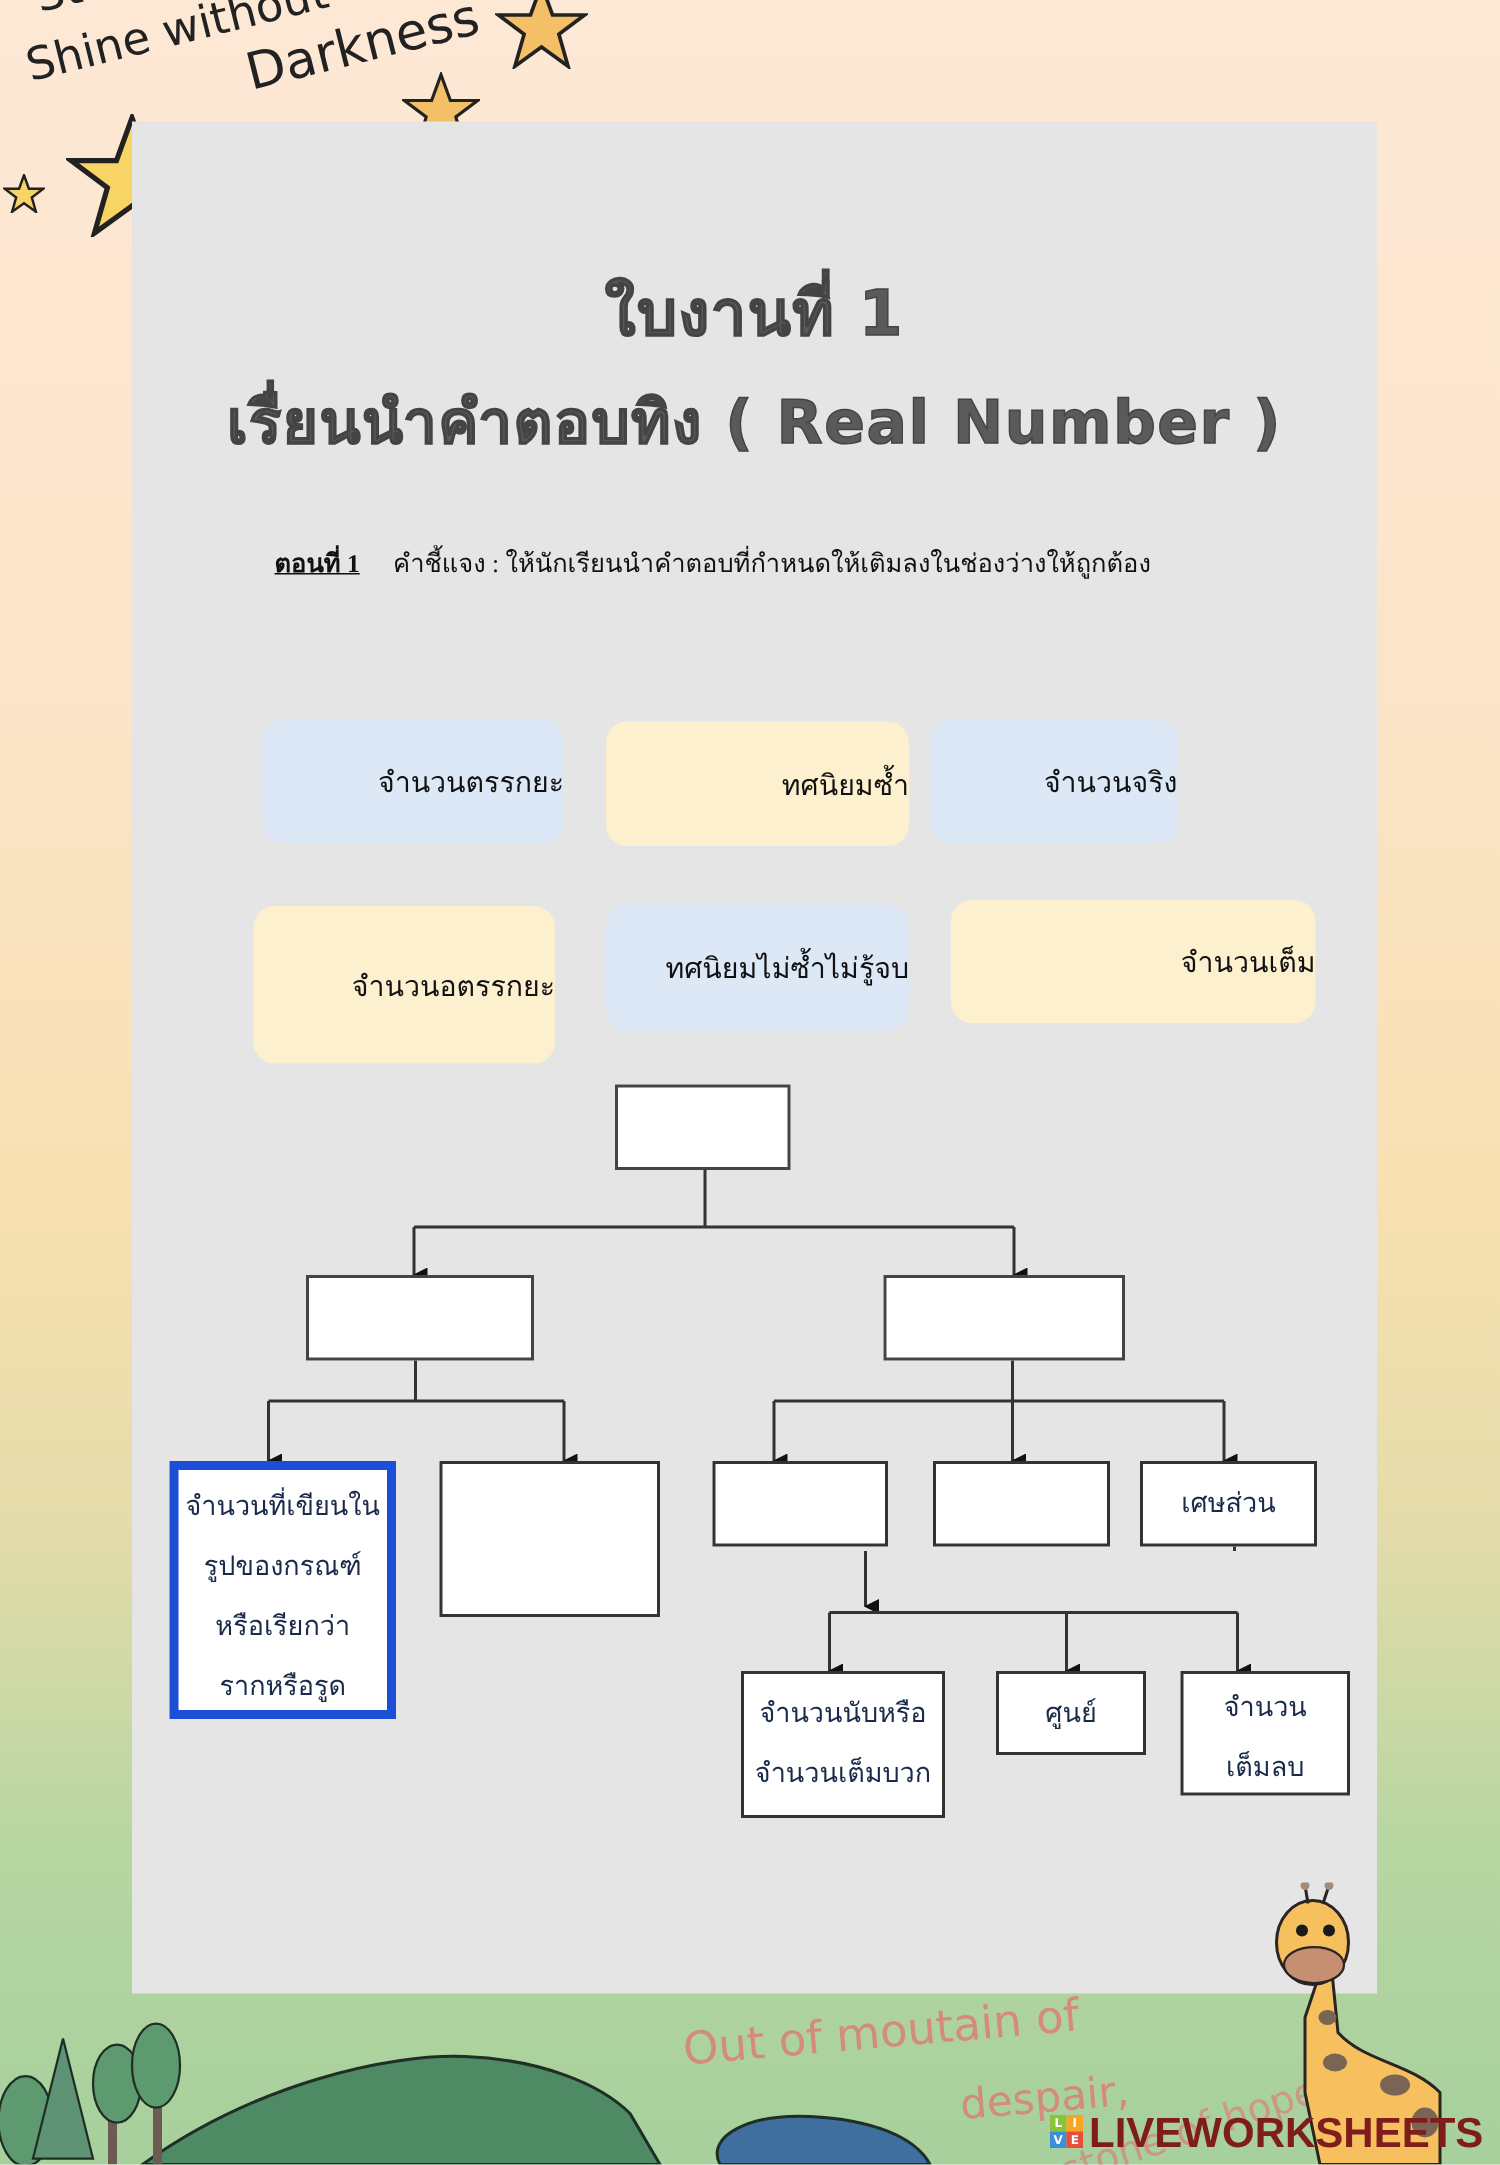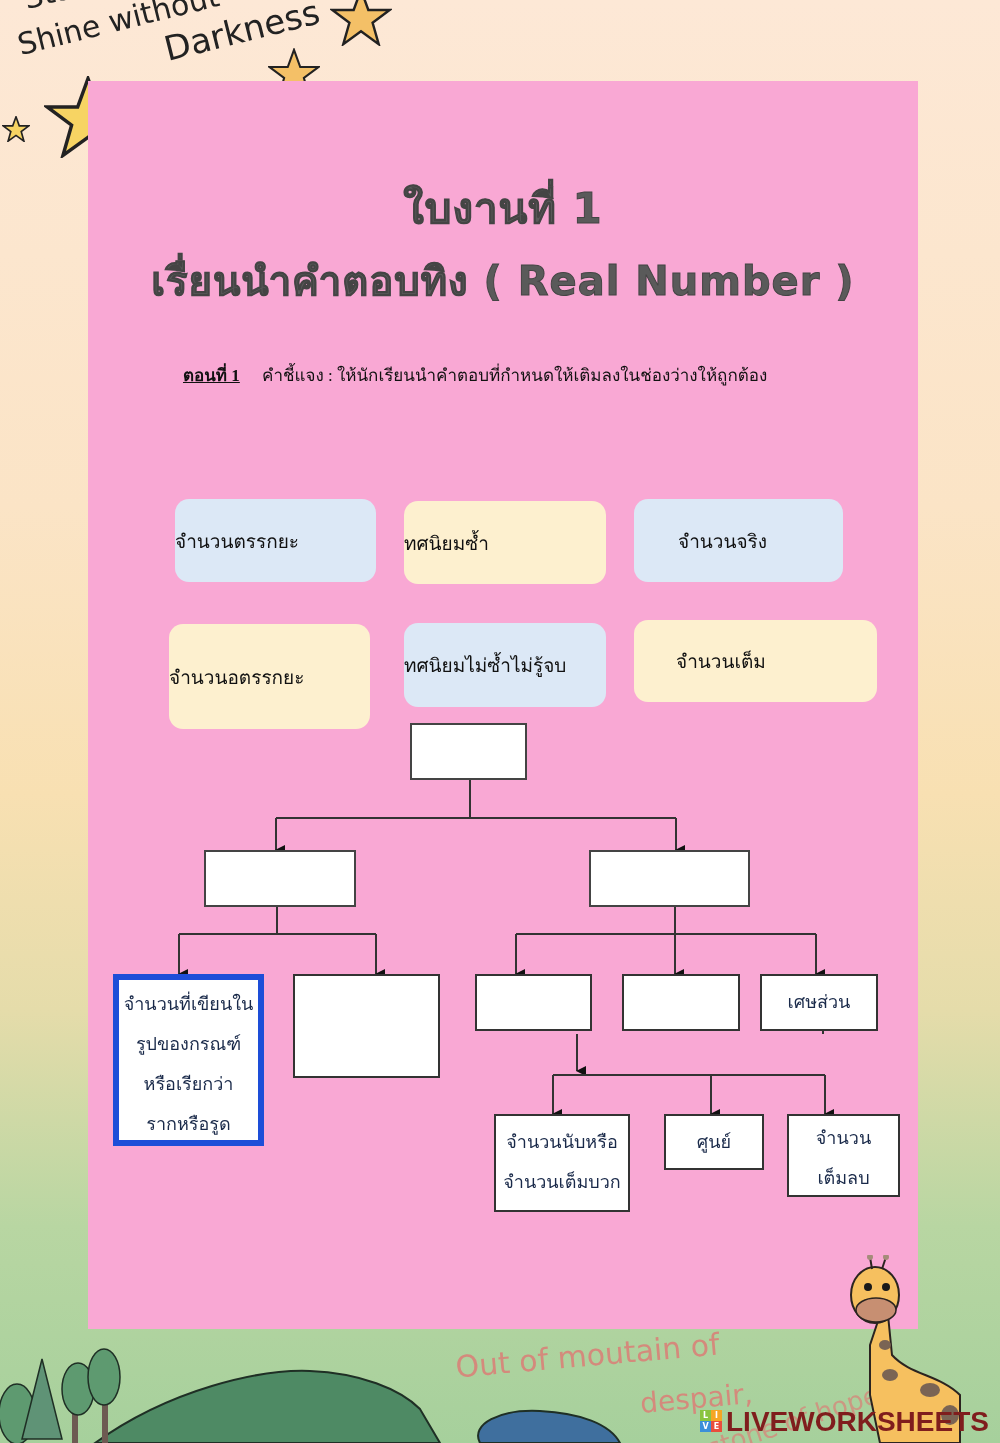--- a/index.html
+++ b/index.html
@@ -8,41 +8,41 @@
     background: linear-gradient(180deg, #fde8d6 0%, #fbe4c6 35%, #f8e0b2 55%, #e5dcaa 70%, #b8d6a2 85%, #a6d09c 100%);
     font-family: "DejaVu Sans", sans-serif;
   }
   .deco-text { position:absolute; font-family:"DejaVu Sans", sans-serif; color:#222; }
   #stars-line1 { left:20px; top:-18px; font-size:30px; transform:rotate(-14deg); transform-origin:left top; }
   #stars-line2 { left:14px; top:28px; font-size:30px; transform:rotate(-14deg); transform-origin:left top; }
   #stars-line3 { left:160px; top:30px; font-size:34px; transform:rotate(-14deg); transform-origin:left top; }
   .star { position:absolute; }
   .paper {
     position:absolute; left:88px; top:81px; width:830px; height:1248px;
-    background:#f9a8d4;
+    background:#e5e5e5;
   }
   .title1 {
     position:absolute; left:0; width:830px; top:94px; text-align:center;
     font-size:42px; font-weight:bold; color:#5a5a5a; letter-spacing:1px;
     -webkit-text-stroke:1px #444;
   }
   .title2 {
     position:absolute; left:0; width:830px; top:168px; text-align:center;
     font-size:40px; font-weight:bold; color:#5a5a5a; letter-spacing:1px;
     -webkit-text-stroke:1px #444;
   }
   .instr {
     position:absolute; left:74px; top:280px; font-size:17px; color:#111;
     font-family:Liberation Serif, serif;
     margin-left:21px;
   }
   .instr .part { font-weight:bold; text-decoration:underline; margin-right:18px; }
   .chip {
-    position:absolute; border-radius:14px; display:flex; align-items:center; justify-content:flex-start;
-    font-size:19px; color:#111; font-family:"Liberation Sans", sans-serif;margin-top:20px;
+    position:absolute; border-radius:14px; display:flex; align-items:center; justify-content:flex-end;
+    font-size:19px; color:#111; font-family:"Liberation Sans", sans-serif;
   }
   .blue { background:#dce8f6; }
   .yellow { background:#fdf0cf; }
   svg.flow { position:absolute; left:0; top:0; }
   .node-text {
     position:absolute; text-align:center; font-family:"Liberation Serif", serif;
     font-size:18px; line-height:40px; color:#1a2a4a;
   }
   .footer {
     position:absolute; left:50px; top:1188px; font-size:26px; color:#111;
@@ -90,21 +90,21 @@
     <span class="part">ตอนที่ 1</span>
     <span>คำชี้แจง : ให้นักเรียนนำคำตอบที่กำหนดให้เติมลงในช่องว่างให้ถูกต้อง</span>
   </div>
 
   <div class="chip blue" style="left:87px; top:398px; width:201px; height:83px;">
       <span>จำนวนตรรกยะ</span>
     </div>
   <div class="chip yellow" style="left:316px;top:400px; width:202px; height:83px;">
       <span>ทศนิยมซ้ำ</span>
     </div>
-  <div class="chip blue" style="left:546px;top:398px; width:165px; height:83px;padding-left:44px;">
+  <div class="chip blue" style="left:532px;top:398px; width:165px; height:83px;">
       <span>จำนวนจริง</span>
     </div>
   <div class="chip yellow" style="left:81px; top:523px; width:201px; height:105px;">
       <span>จำนวนอตรรกยะ</span>
     </div>
   <div class="chip blue" style="left:316px;top:522px; width:202px; height:84px;">
       <span>ทศนิยมไม่ซ้ำไม่รู้จบ</span>
     </div>
   <div class="chip yellow" style="left:546px;top:519px; width:201px; height:82px;padding-left:42px;">
       <span>จำนวนเต็ม</span>

